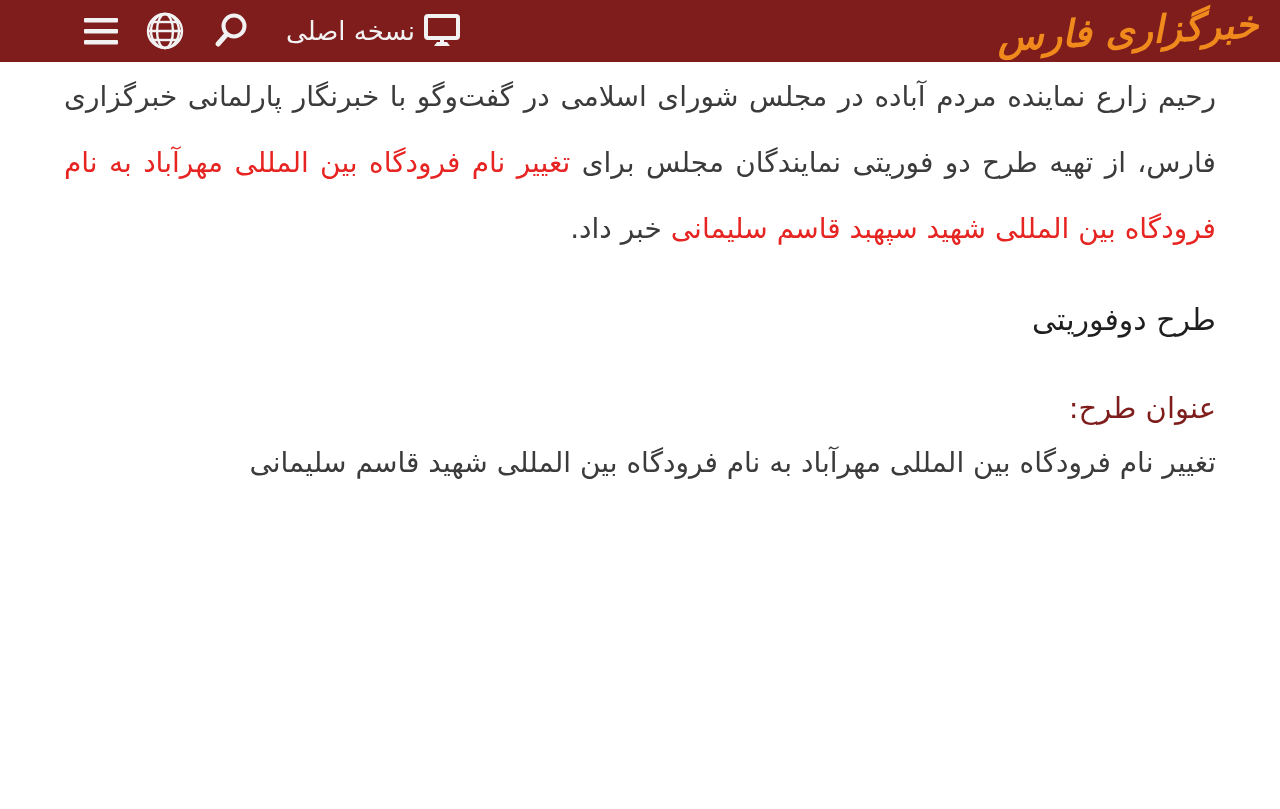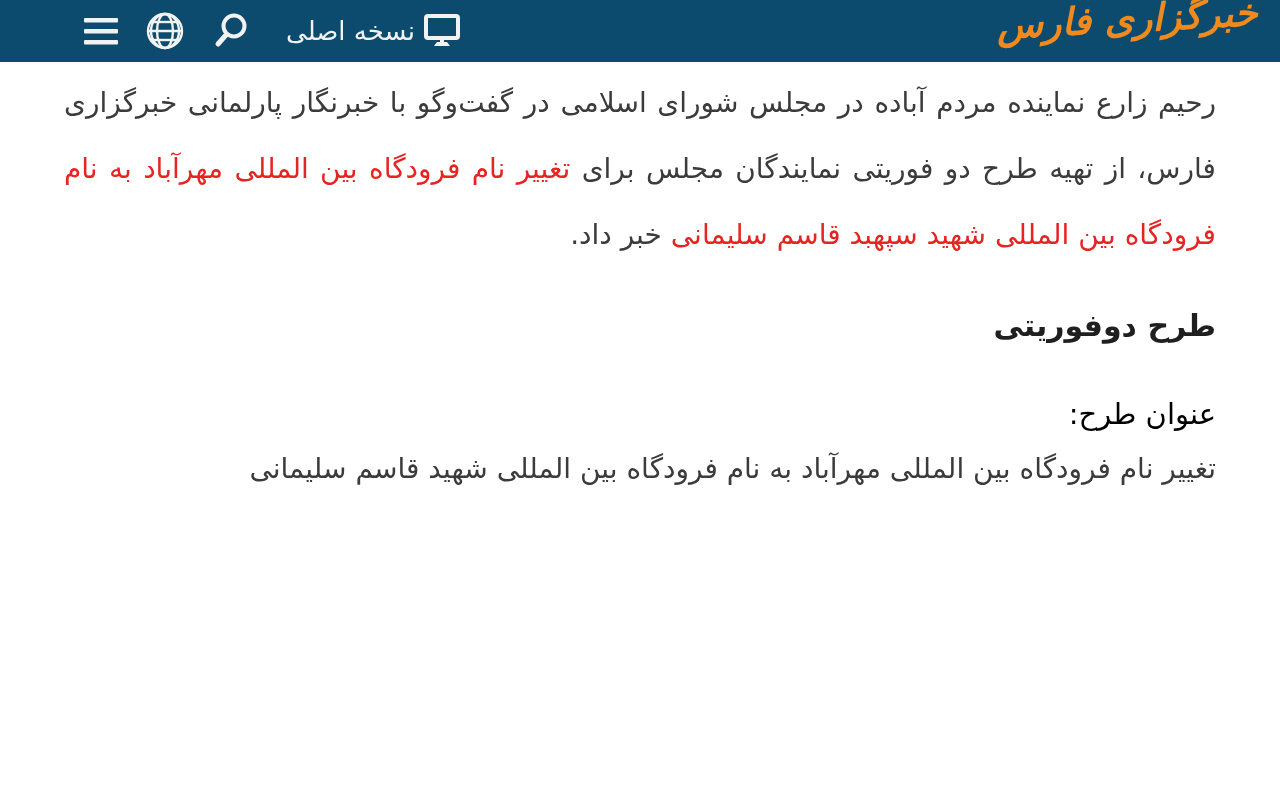--- a/index.html
+++ b/index.html
@@ -8,22 +8,23 @@
     width: 1280px;
     height: 809px;
     background: #ffffff;
     font-family: "DejaVu Sans", sans-serif;
     overflow: hidden;
   }
 
   
   .header {
     height: 62px;
-    background: #0c4a6e;
+    background: #7f1d1d;
     display: flex;
+    align-items: center;
     direction: ltr;
     padding: 0 22px 0 84px;
   }
   .icon-btn {
     display: flex;
     align-items: center;
     justify-content: center;
     cursor: pointer;
     background: none;
     border: none;
@@ -54,33 +55,33 @@
     transform: rotate(-3deg);
     letter-spacing: 1px;
     cursor: pointer;
     user-select: none;
   }
 
   
   .content {
     direction: rtl;
     text-align: justify;
-    padding: 8px 64px;
+    padding: 2px 64px;
     color: #3b3b3b;
     font-size: 28px;
     line-height: 66px;
   }
   .content p { margin: 0; }
   .p1 { margin-top: 45px; }
   .p2 { margin-top: 16px; }
   .article-heading {
     margin: 36px 0 0;
     font-size: 30px;
     line-height: 44px;
-    font-weight: bold;
+    font-weight: normal;
     color: #1f1f1f;
     text-align: right;
   }
   .article-subheading {
     margin-top: 44px;
     font-size: 29px;
     line-height: 44px;
     text-align: right;
   }
   .p3 { margin-top: 36px; }
@@ -133,17 +134,17 @@
 
 <div class="content">
 
   <p class="p1">
     <span>رحیم زارع نماینده مردم آباده در مجلس شورای اسلامی در گفت‌وگو با خبرنگار پارلمانی خبرگزاری فارس، از تهیه طرح دو فوریتی نمایندگان مجلس برای </span><a class="red-link" style="color:#e62421;">تغییر نام فرودگاه بین المللی مهرآباد به نام فرودگاه بین المللی شهید سپهبد قاسم سلیمانی</a><span> خبر داد.</span>
   </p>
 
 
   <h2 class="article-heading">طرح دوفوریتی</h2>
 
-  <div class="article-subheading" style="color:#000000;">عنوان طرح:</div>
+  <div class="article-subheading" style="color:#7f1d1d;">عنوان طرح:</div>
 
   <p class="p3">تغییر نام فرودگاه بین المللی مهرآباد به نام فرودگاه بین المللی شهید قاسم سلیمانی</p>
 
 </div>
 
 </body></html>

